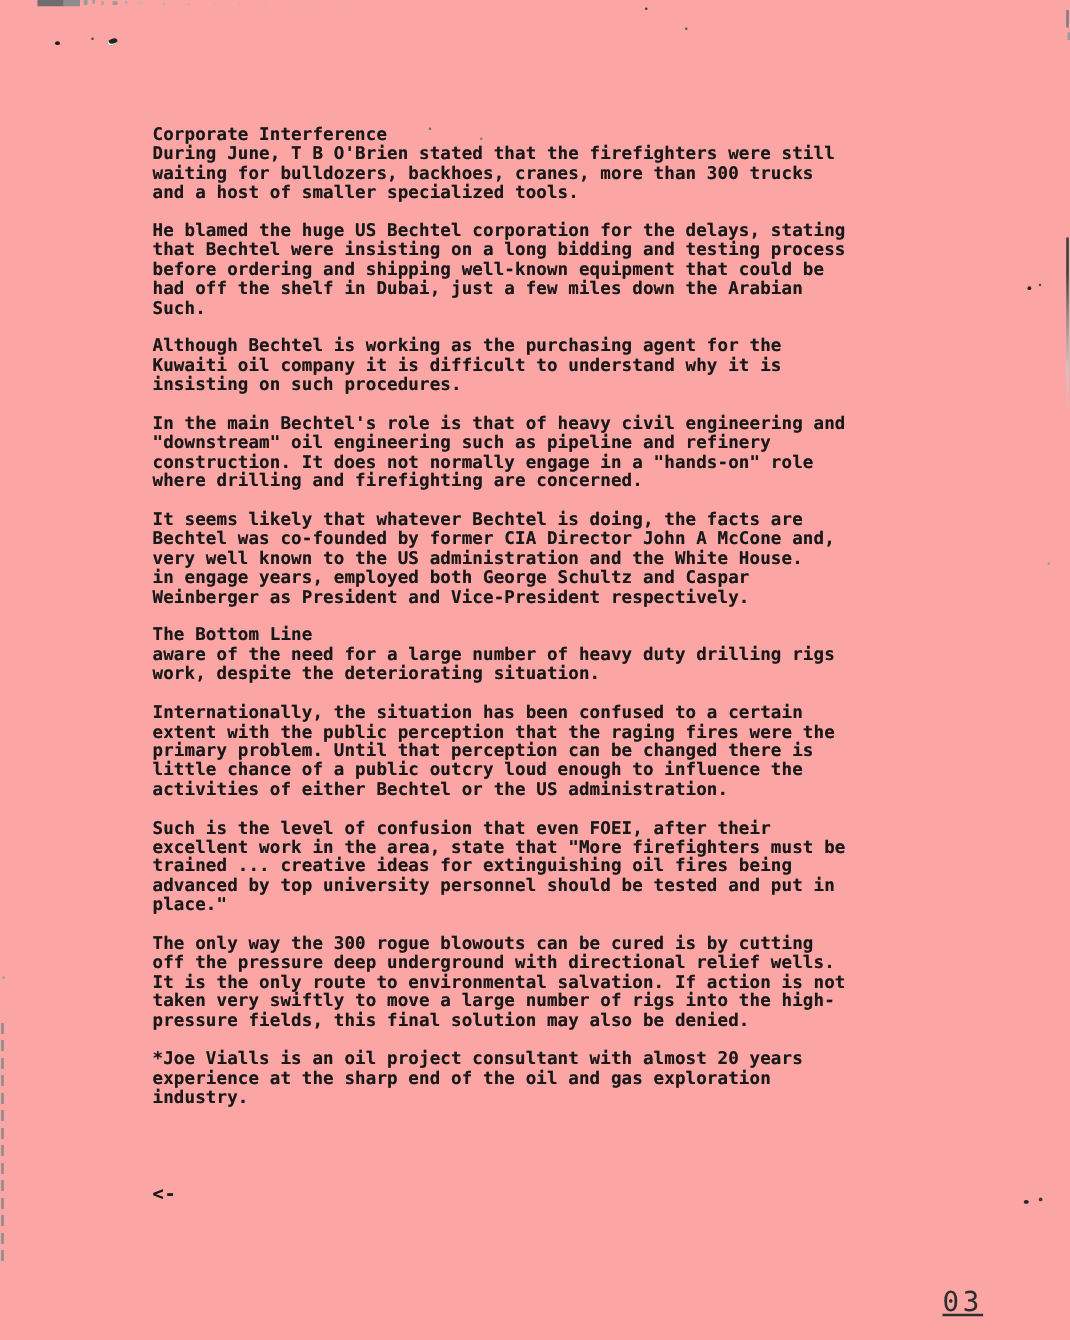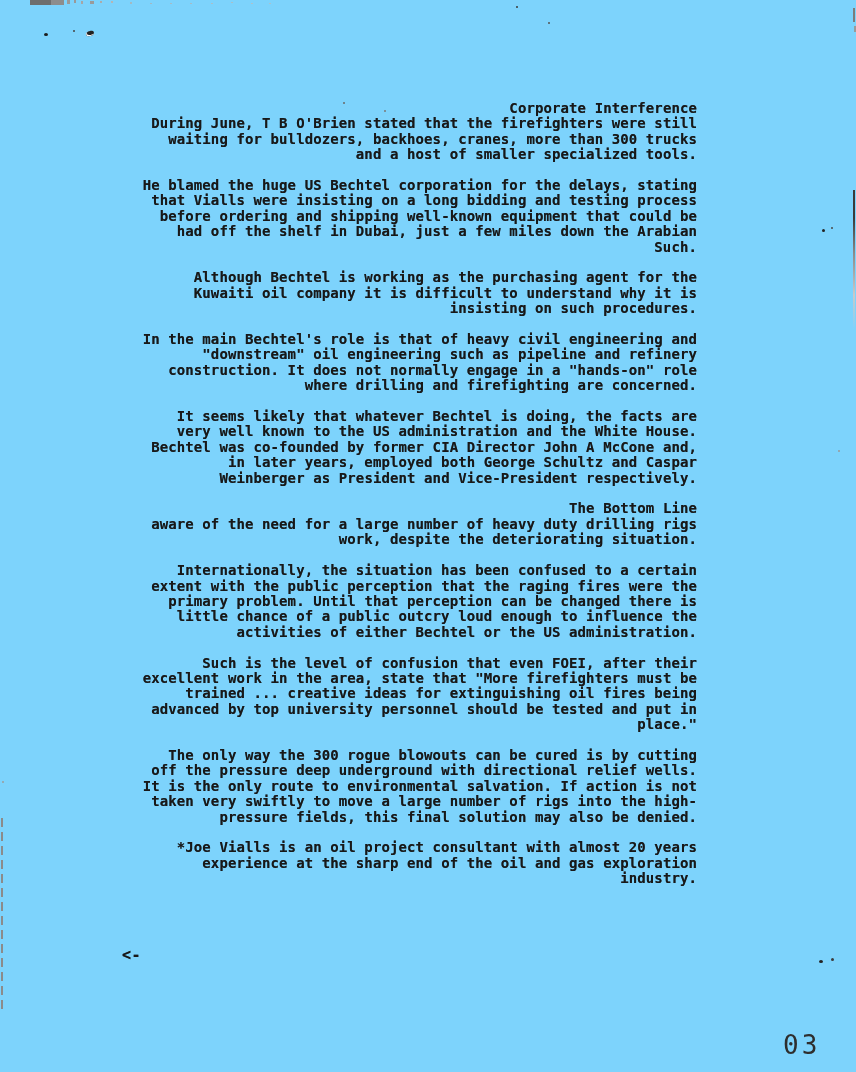--- a/index.html
+++ b/index.html
@@ -5,22 +5,21 @@
   html, body { margin: 0; padding: 0; }
   body {
     width: 856px; height: 1072px;
     background: #fdfdfc;
     position: relative;
     overflow: hidden;
     font-family: "DejaVu Sans Mono", "Liberation Mono", monospace;
   }
   .page {
     position: absolute; inset: 0;
-    background: #7dd3fc;
-    text-align: right;
+    background: #fca5a5;
   }
   
   .text-column {
     position: absolute;
     left: 122px; top: 101px;
     width: 575px;
     color: #181818;
     font-size: 14px;
     font-weight: bold;
     line-height: 15.4px;
@@ -35,26 +34,27 @@
     position: absolute;
     left: 122px; top: 946px;
     color: #181818;
     font-size: 15px;
     font-weight: bold;
     letter-spacing: 0.5px;
     text-shadow: 0 0 0.4px rgba(20,20,20,0.55);
   }
   .page-number {
     position: absolute;
-    left: 783px; top: 1030px;
+    left: 754px; top: 1030px;
     color: #2e2e2e;
-    font-size: 26px;
+    font-size: 22px;
     font-weight: 500;
     letter-spacing: 3px;
     font-family: "DejaVu Sans Mono", "Liberation Mono", monospace;
+    text-decoration: underline;
   }
   
   .art { position: absolute; pointer-events: none; }
   .dot { border-radius: 50%; }
   .edge-right-dark {
     left: 853px; top: 190px; width: 2px; height: 140px;
     background: linear-gradient(#3a3a3a 0 20%, #8a8a8a 45%, #c9c9c9 75%, rgba(200,200,200,0) 100%);
   }
   .edge-right-tick { left: 853px; top: 8px; width: 2px; height: 14px; background: #7c7c7c; }
   .edge-right-tick2 { left: 854px; top: 26px; width: 2px; height: 6px; background: #9a9a9a; }
@@ -110,41 +110,41 @@
       <div class="block heading">
         <div class="line">Corporate Interference</div>
       </div>
       <div class="block para">
         <div class="line">During June, T B O'Brien stated that the firefighters were still</div>
         <div class="line">waiting for bulldozers, backhoes, cranes, more than 300 trucks</div>
         <div class="line">and a host of smaller specialized tools.</div>
       </div>
       <div class="block para">
         <div class="line">He blamed the huge US Bechtel corporation for the delays, stating</div>
-        <div class="line">that Vialls were insisting on a long bidding and testing process</div>
+        <div class="line">that Bechtel were insisting on a long bidding and testing process</div>
         <div class="line">before ordering and shipping well-known equipment that could be</div>
         <div class="line">had off the shelf in Dubai, just a few miles down the Arabian</div>
         <div class="line">Such.</div>
       </div>
       <div class="block para">
         <div class="line">Although Bechtel is working as the purchasing agent for the</div>
         <div class="line">Kuwaiti oil company it is difficult to understand why it is</div>
         <div class="line">insisting on such procedures.</div>
       </div>
       <div class="block para">
         <div class="line">In the main Bechtel's role is that of heavy civil engineering and</div>
         <div class="line">"downstream" oil engineering such as pipeline and refinery</div>
         <div class="line">construction. It does not normally engage in a "hands-on" role</div>
         <div class="line">where drilling and firefighting are concerned.</div>
       </div>
       <div class="block para">
         <div class="line">It seems likely that whatever Bechtel is doing, the facts are</div>
+        <div class="line">Bechtel was co-founded by former CIA Director John A McCone and,</div>
         <div class="line">very well known to the US administration and the White House.</div>
-        <div class="line">Bechtel was co-founded by former CIA Director John A McCone and,</div>
-        <div class="line">in later years, employed both George Schultz and Caspar</div>
+        <div class="line">in engage years, employed both George Schultz and Caspar</div>
         <div class="line">Weinberger as President and Vice-President respectively.</div>
       </div>
       <div class="block heading">
         <div class="line">The Bottom Line</div>
       </div>
       <div class="block para">
         <div class="line">aware of the need for a large number of heavy duty drilling rigs</div>
         <div class="line">work, despite the deteriorating situation.</div>
       </div>
       <div class="block para">

